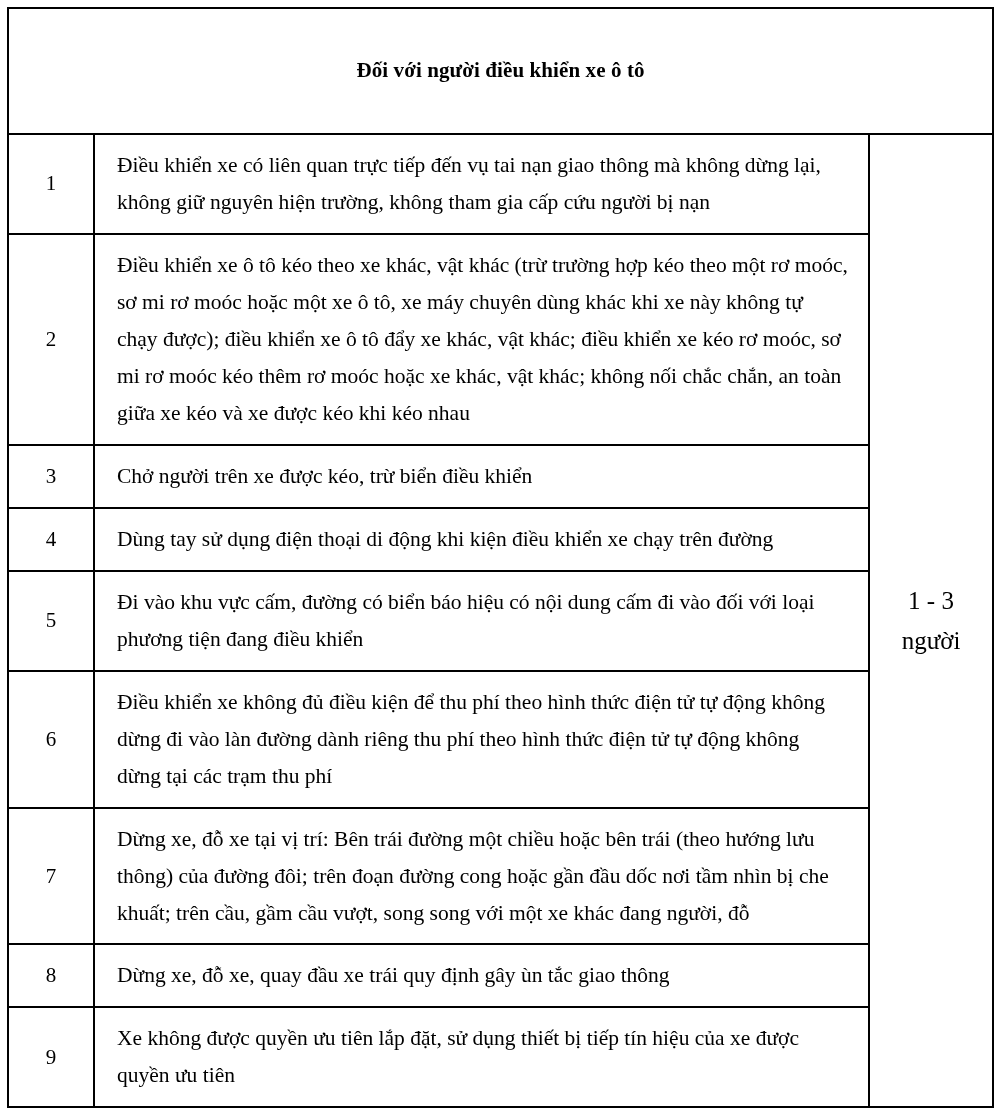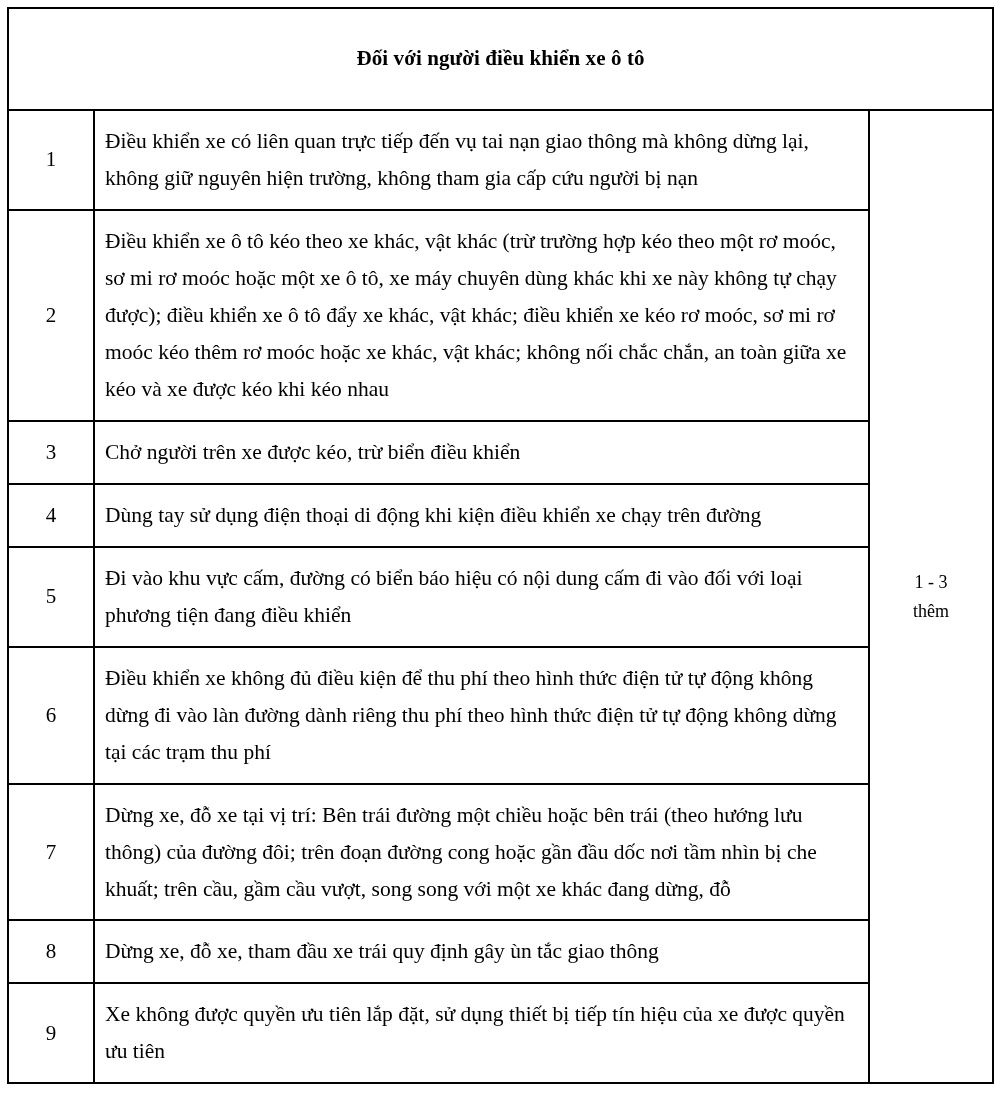--- a/index.html
+++ b/index.html
@@ -36,42 +36,42 @@
     background: #ffffff;
   }
 
   
   td.table-title {
     text-align: center;
     font-weight: bold;
     font-size: 21px;
     letter-spacing: 0.1px;
     height: 84px;
-    padding: 8px 8px;
+    padding: 20px 8px;
     line-height: 1.3;
   }
 
   td.row-index {
     width: 86px;
     text-align: center;
     font-size: 21px;
     padding: 4px 2px;
   }
 
   td.row-desc {
     font-size: 21.5px;
     line-height: 1.72;
-    padding: 12px 20px 12px 10px;
+    padding: 12px 20px 12px 22px;
     text-align: left;
   }
 
   td.penalty-cell {
     width: 124px;
     text-align: center;
-    font-size: 18px;
+    font-size: 25px;
     line-height: 1.6;
     padding: 4px 6px;
     vertical-align: middle;
   }
 
   .penalty-line { display: block; }
 </style>
 </head>
 <body>
 
@@ -85,21 +85,21 @@
     <tbody>
       <tr>
         <td class="table-title" colspan="3">Đối với người điều khiển xe ô tô</td>
       </tr>
 
       <tr>
         <td class="row-index">1</td>
         <td class="row-desc">Điều khiển xe có liên quan trực tiếp đến vụ tai nạn giao thông mà không dừng lại, không giữ nguyên hiện trường, không tham gia cấp cứu người bị nạn</td>
         <td class="penalty-cell" rowspan="9">
           <span class="penalty-line">1 - 3</span>
-          <span class="penalty-line">thêm</span>
+          <span class="penalty-line">người</span>
         </td>
       </tr>
 
       <tr>
         <td class="row-index">2</td>
         <td class="row-desc">Điều khiển xe ô tô kéo theo xe khác, vật khác (trừ trường hợp kéo theo một rơ moóc, sơ mi rơ moóc hoặc một xe ô tô, xe máy chuyên dùng khác khi xe này không tự chạy được); điều khiển xe ô tô đẩy xe khác, vật khác; điều khiển xe kéo rơ moóc, sơ mi rơ moóc kéo thêm rơ moóc hoặc xe khác, vật khác; không nối chắc chắn, an toàn giữa xe kéo và xe được kéo khi kéo nhau</td>
       </tr>
 
       <tr>
         <td class="row-index">3</td>
@@ -116,26 +116,26 @@
         <td class="row-desc">Đi vào khu vực cấm, đường có biển báo hiệu có nội dung cấm đi vào đối với loại phương tiện đang điều khiển</td>
       </tr>
 
       <tr>
         <td class="row-index">6</td>
         <td class="row-desc">Điều khiển xe không đủ điều kiện để thu phí theo hình thức điện tử tự động không dừng đi vào làn đường dành riêng thu phí theo hình thức điện tử tự động không dừng tại các trạm thu phí</td>
       </tr>
 
       <tr>
         <td class="row-index">7</td>
-        <td class="row-desc">Dừng xe, đỗ xe tại vị trí: Bên trái đường một chiều hoặc bên trái (theo hướng lưu thông) của đường đôi; trên đoạn đường cong hoặc gần đầu dốc nơi tầm nhìn bị che khuất; trên cầu, gầm cầu vượt, song song với một xe khác đang dừng, đỗ</td>
+        <td class="row-desc">Dừng xe, đỗ xe tại vị trí: Bên trái đường một chiều hoặc bên trái (theo hướng lưu thông) của đường đôi; trên đoạn đường cong hoặc gần đầu dốc nơi tầm nhìn bị che khuất; trên cầu, gầm cầu vượt, song song với một xe khác đang người, đỗ</td>
       </tr>
 
       <tr>
         <td class="row-index">8</td>
-        <td class="row-desc">Dừng xe, đỗ xe, tham đầu xe trái quy định gây ùn tắc giao thông</td>
+        <td class="row-desc">Dừng xe, đỗ xe, quay đầu xe trái quy định gây ùn tắc giao thông</td>
       </tr>
 
       <tr>
         <td class="row-index">9</td>
         <td class="row-desc">Xe không được quyền ưu tiên lắp đặt, sử dụng thiết bị tiếp tín hiệu của xe được quyền ưu tiên</td>
       </tr>
     </tbody>
   </table>
 </div>
 

